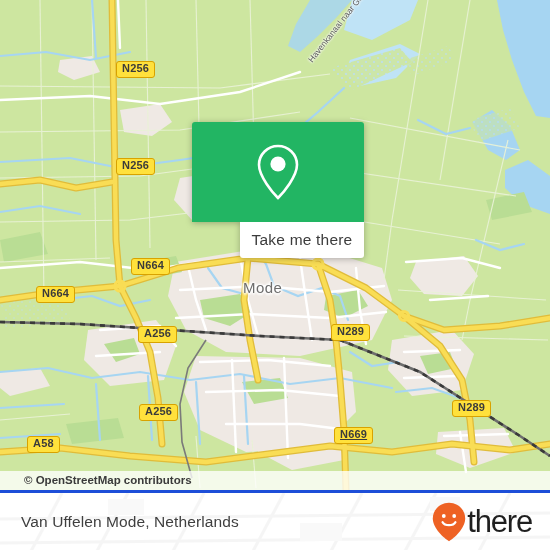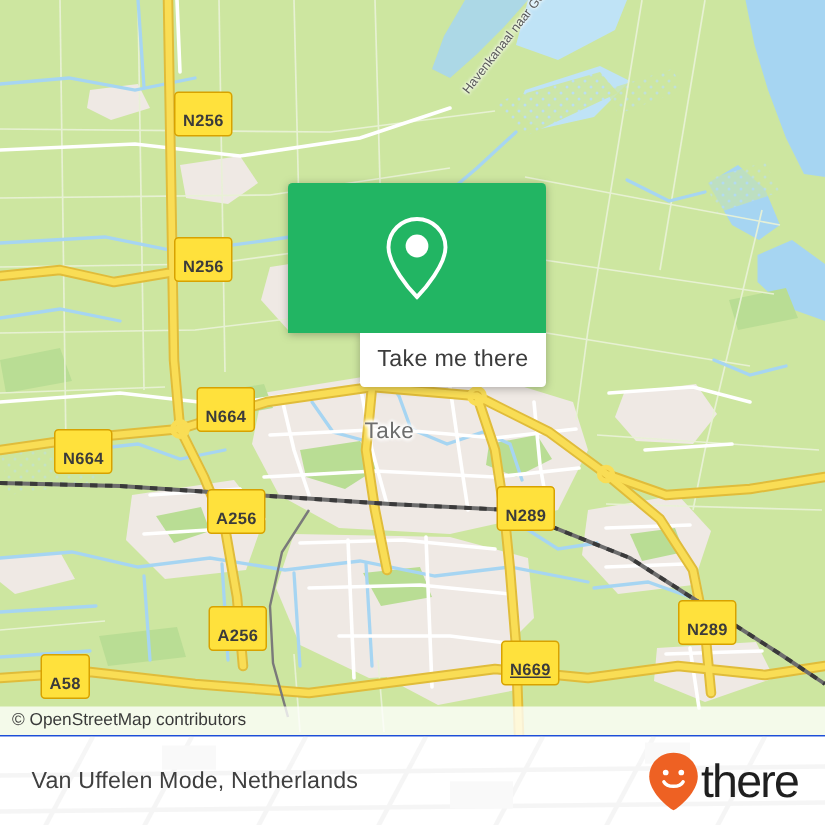--- a/index.html
+++ b/index.html
@@ -23,21 +23,21 @@
   
   .shield {
     position: absolute;
     background: #ffe13c;
     border: 1.5px solid #d8a200;
     border-radius: 3px;
     color: #3b3b3b;
     font-size: 11px;
     font-weight: bold;
     letter-spacing: .2px;
-    padding: 13px 5px 2px 5px;
+    padding: 0 5px 2px 5px;
     line-height: 13px;
     white-space: nowrap;
     text-shadow: 0 0 2px #ffe13c;
   }
 
   
   .place-label {
     position: absolute;
     color: #6e6e6e;
     font-size: 15px;
@@ -62,22 +62,23 @@
   
   #attribution {
     position: absolute;
     left: 0; bottom: 0;
     width: 100%;
     background: rgba(255,255,255,.78);
     color: #3a3a3a;
     font-size: 11.5px;
     line-height: 19px;
     height: 19px;
-    padding-left: 8px;
+    padding-left: 24px;
     white-space: nowrap;
+    font-weight: bold;
   }
 
   
   #callout {
     position: absolute;
     left: 192px; top: 122px;
     width: 172px;
     filter: drop-shadow(0 1px 3px rgba(0,0,0,.28));
     z-index: 20;
   }
@@ -111,21 +112,21 @@
     border-right: 11px solid transparent;
     border-top: 13px solid #fff;
   }
 
   
   #footer {
     position: absolute;
     left: 0; top: 490px;
     width: 550px; height: 60px;
     background: #ffffff;
-    border-top: 1px solid #1d4ed8;
+    border-top: 3px solid #1d4ed8;
     display: flex;
     align-items: center;
     overflow: hidden;
   }
   #footer-watermark {
     position: absolute; left: 0; top: 0;
     width: 550px; height: 60px;
     opacity: .5;
   }
   #footer-title {
@@ -324,21 +325,21 @@
         <div class="shield" style="left: 36px; top: 286px;">N664</div>
         <div class="shield" style="left: 138px; top: 326px;">A256</div>
         <div class="shield" style="left: 331px; top: 324px;">N289</div>
         <div class="shield" style="left: 139px; top: 404px;">A256</div>
         <div class="shield" style="left: 452px; top: 400px;">N289</div>
         <div class="shield" style="left: 334px; top: 427px; text-decoration: underline;">N669</div>
         <div class="shield" style="left: 27px; top: 436px;">A58</div>
       </div>
 
     <div id="places">
-        <div class="place-label" style="left: 243px; top: 279px;">Take</div>
+        <div class="place-label" style="left: 243px; top: 279px;">Mode</div>
       </div>
 
     <div id="waterways">
         <div class="water-label" style="left: 306px; top: 58px; transform: rotate(-52deg);">Havenkanaal naar Goes</div>
       </div>
 
     <div id="attribution">© OpenStreetMap contributors</div>
 
     <div id="callout">
       <div id="callout-top">

